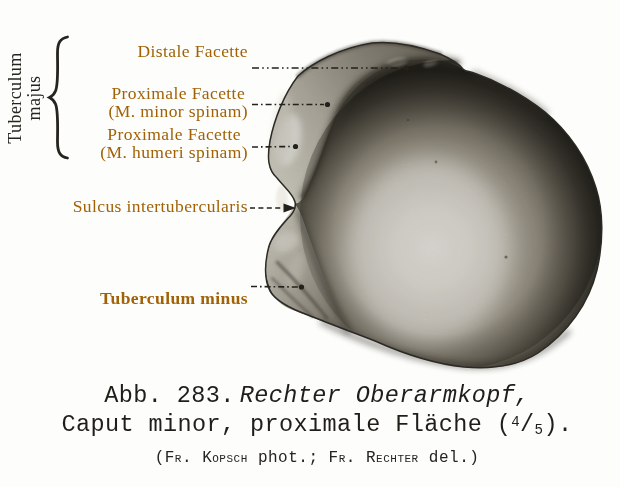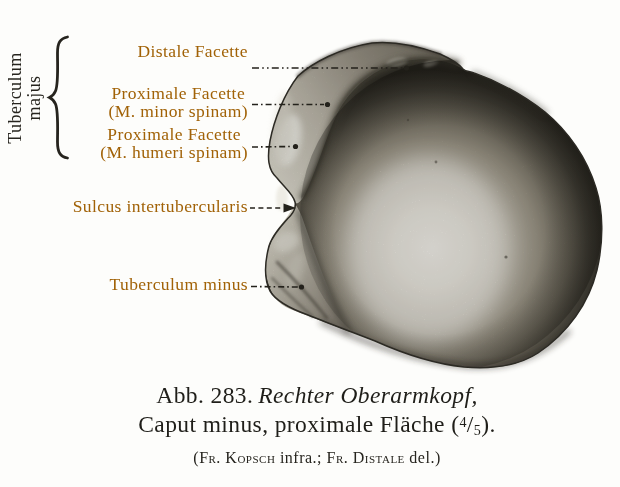--- a/index.html
+++ b/index.html
@@ -13,39 +13,39 @@
   
   .lbl{
     position:absolute;right:372px;text-align:center;
     font-size:17.5px;line-height:18px;letter-spacing:.4px;
     color:#a16207;white-space:nowrap;
   }
   .lbl-distale{top:42px;}
   .lbl-mittlere{top:84px;}
   .lbl-proximale{top:125px;}
   .lbl-sulcus{top:197px;font-family:Liberation Serif, serif;}
-  .lbl-tminus{top:275px;}
+  .lbl-tminus{top:289px;font-weight:bold;}
   
   .vlabel{
     position:absolute;left:-36px;top:78px;width:124px;height:40px;
     transform:rotate(-90deg);
     font-size:18px;line-height:19px;text-align:center;letter-spacing:.4px;
     color:#26241e;white-space:nowrap;
   }
   
   .bone-label{
     position:absolute;left:384px;top:204px;width:140px;
     font-family:"Liberation Sans","DejaVu Sans",sans-serif;
     font-size:20px;letter-spacing:-.2px;color:#191813;
     white-space:nowrap;
   }
   
   .caption{
     position:absolute;left:0;right:0;top:381px;
-    text-align:center;padding-left:14px;
+    text-align:center;padding-left:14px;font-family:Liberation Mono, monospace;
   }
   .cap-line1,.cap-line2{font-size:23.5px;line-height:29px;letter-spacing:.4px;color:#1f1e19;}
   .cap-italic{font-style:italic;margin-left:5px;}
   .cap-sup{font-size:.6em;position:relative;top:-.38em;}
   .cap-sub{font-size:.6em;position:relative;top:.18em;}
   .cap-credits{font-size:16px;margin-top:7px;letter-spacing:.5px;color:#26241e;}
   .sc{font-variant:small-caps;}
 </style>
 </head>
 <body>
@@ -189,20 +189,20 @@
   <div class="lbl lbl-tminus">
     <div>Tuberculum minus</div>
   </div>
 
 
   <div class="caption">
     <div class="cap-line1">
       <span>Abb. 283.</span><span class="cap-italic">Rechter Oberarmkopf,</span>
     </div>
     <div class="cap-line2">
-      <span>Caput minus, proximale Fläche (</span><span class="cap-sup">4</span><span>/</span><span class="cap-sub">5</span><span>).</span>
+      <span>Caput minor, proximale Fläche (</span><span class="cap-sup">4</span><span>/</span><span class="cap-sub">5</span><span>).</span>
     </div>
     <div class="cap-credits">
-      <span class="sc">(Fr. Kopsch</span><span> infra.; </span><span class="sc">Fr. Distale</span><span> del.)</span>
+      <span class="sc">(Fr. Kopsch</span><span> phot.; </span><span class="sc">Fr. Rechter</span><span> del.)</span>
     </div>
   </div>
 
 </div>
 
 </body></html>

